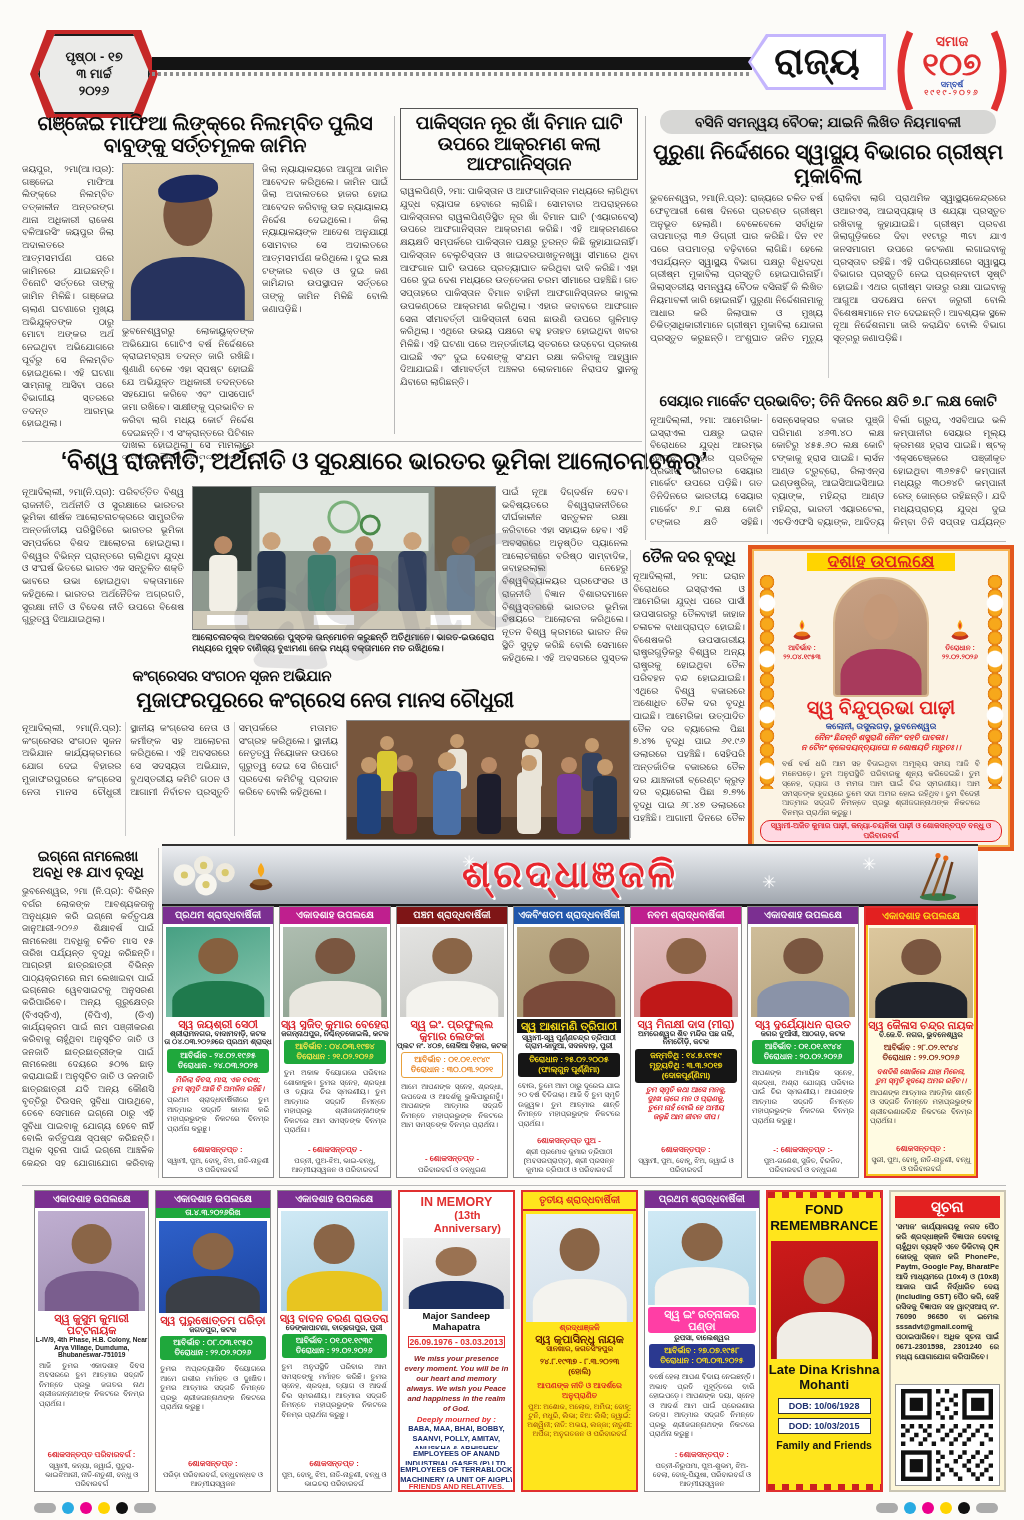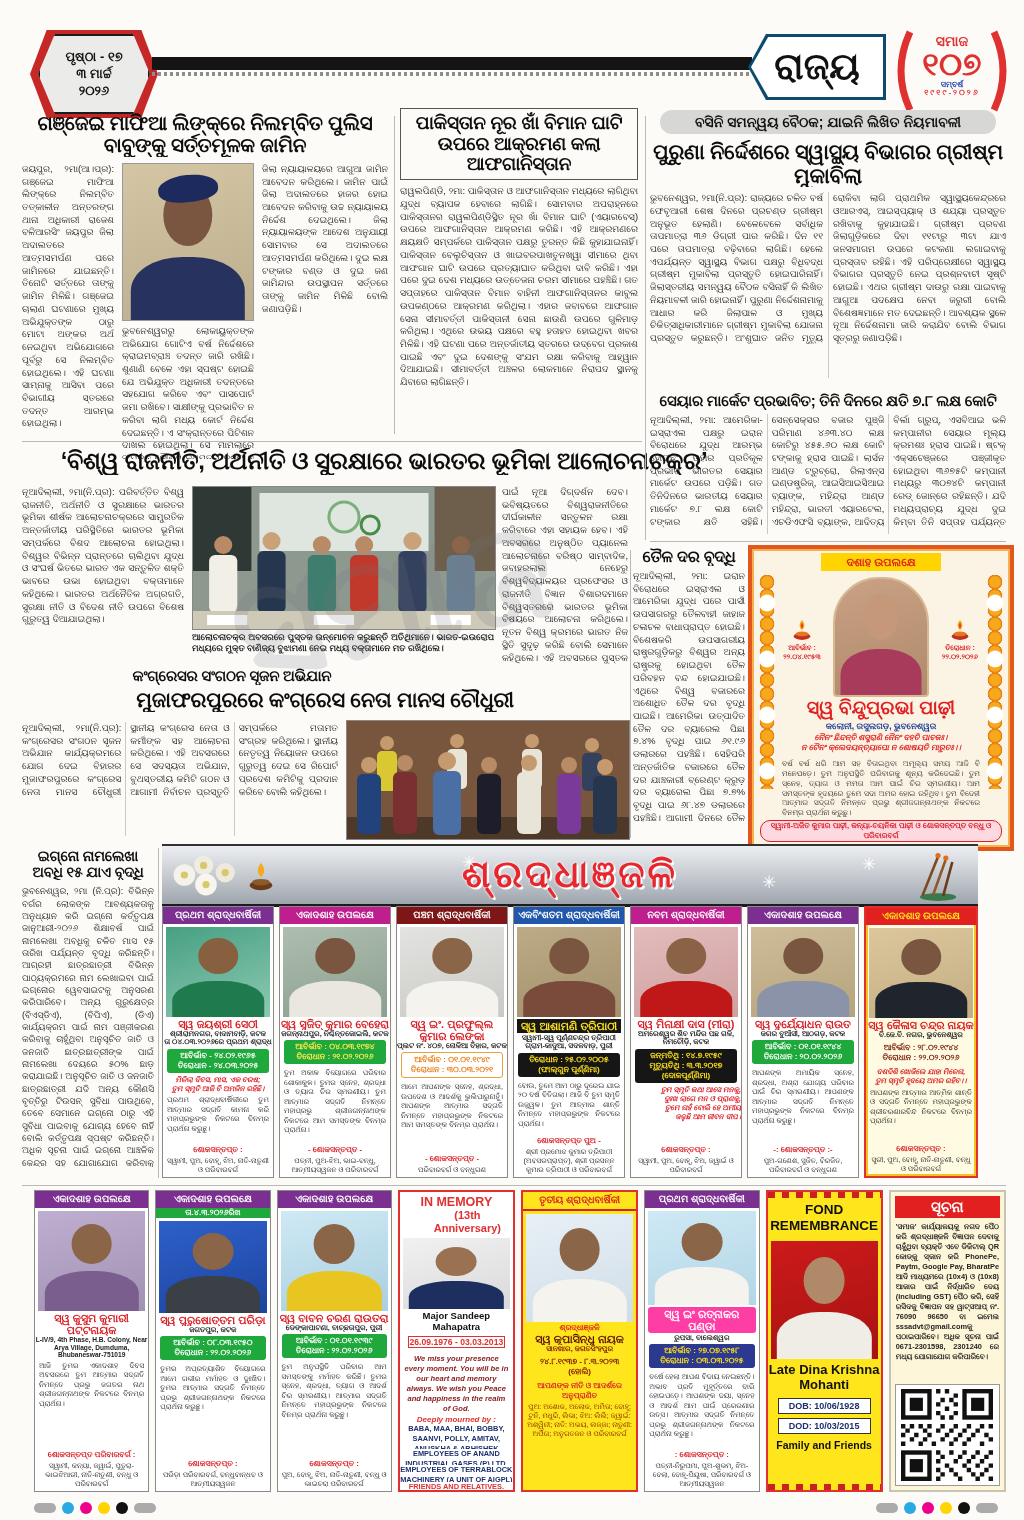--- a/index.html
+++ b/index.html
@@ -14,21 +14,21 @@
   .vline{position:absolute;width:0;border-left:1px solid #b9b9b9;}
   .hline{position:absolute;height:0;border-top:1px solid #b9b9b9;}
   
   .badge{left:30px;top:30px;width:128px;height:88px;}
   .badge .red{position:absolute;inset:0;background:#c62828;clip-path:polygon(13% 0,87% 0,100% 50%,87% 100%,13% 100%,0 50%);}
   .badge .in{position:absolute;inset:4px 8px;background:#ebebe9;border:2px solid #1c1c1c;clip-path:polygon(15% 0,85% 0,100% 50%,85% 100%,15% 100%,0 50%);
              display:flex;flex-direction:column;align-items:center;justify-content:center;gap:1px;}
   .badge .in div{font-weight:800;font-size:13px;color:#111;}
   .bar{left:152px;top:57px;width:600px;height:13px;background:#141414;}
   .bar2{left:152px;top:72px;width:600px;height:4px;background:repeating-linear-gradient(90deg,#8d8d8d 0 3px,transparent 3px 6px);}
-  .sec-out{left:748px;top:34px;width:138px;height:66px;background:#0c4a6e;clip-path:polygon(13% 0,100% 0,100% 100%,13% 100%,0 50%);}
+  .sec-out{left:748px;top:34px;width:138px;height:56px;background:#c4b5fd;clip-path:polygon(13% 0,100% 0,100% 100%,13% 100%,0 50%);}
   .sec-in{position:absolute;inset:3px;background:#fff;clip-path:polygon(13% 0,100% 0,100% 100%,13% 100%,0 50%);
           display:flex;align-items:center;justify-content:center;font-size:37px;font-weight:900;color:#111;}
   .logo{left:890px;top:26px;width:124px;height:90px;text-align:center;}
   .logo svg{position:absolute;inset:0;}
   .logo .stack{position:relative;padding-top:8px;line-height:1.02;}
   .l-name{color:#e03131;font-weight:900;font-size:14px;}
   .l-num{color:#e03131;font-weight:900;font-size:32px;}
   .l-sub{color:#2244aa;font-weight:800;font-size:8px;}
   .l-yrs{color:#e03131;font-weight:800;font-size:8px;letter-spacing:2px;}
   
@@ -97,22 +97,22 @@
   .ntc-h{background:#e32020;color:#fff;font-weight:900;font-size:15px;text-align:center;margin:4px;padding:2px;}
   .ntc-b{font-size:7.4px;font-weight:600;line-height:1.35;text-align:justify;padding:0 5px;color:#222;flex:1;overflow:hidden;}
   .ntc-qr{background:#fff;border:1px solid #999;margin:4px;height:100px;display:flex;align-items:center;justify-content:center;}
   
   .trib{left:162px;top:844px;width:816px;height:58px;background:linear-gradient(180deg,#eceef1,#c3c8ce 55%,#9fa5ad);
         border-top:2px solid #333;border-bottom:3px solid #1c1c1c;display:flex;align-items:center;justify-content:center;}
   .trib-txt{font-size:38px;font-weight:900;color:#e8262d;letter-spacing:3px;text-shadow:0 0 3px #fff,2px 2px 0 #ffffff;}
   .spark{position:absolute;color:#fff;font-size:17px;}
   
   .mad{left:748px;top:545px;width:258px;height:298px;background:#fbf3e4;border:4px solid #e2571e;box-shadow:inset 0 0 0 2px #f6b04e;}
-  .mad-banner{position:absolute;left:50%;top:4px;transform:translateX(-50%);width:120px;height:18px;background:#ffd400;
-              color:#e02020;font-weight:800;font-size:11px;display:flex;align-items:center;justify-content:center;}
+  .mad-banner{position:absolute;left:50%;top:4px;transform:translateX(-50%);width:148px;height:18px;background:#ffd400;
+              color:#e02020;font-weight:800;font-size:17px;display:flex;align-items:center;justify-content:center;text-decoration:underline;}
   .garland{position:absolute;top:26px;height:214px;width:20px;
            background-image:radial-gradient(circle at 50% 50%,#fff 26%,rgba(0,0,0,0) 30%),radial-gradient(circle at 50% 50%,#f7a81b 42%,#e07912 58%,rgba(0,0,0,0) 62%);
            background-size:20px 56px,20px 14px;}
   .mad-ph{position:absolute;left:50%;top:28px;transform:translateX(-50%);width:92px;height:116px;}
   .mad-side{position:absolute;top:66px;width:48px;text-align:center;font-size:7px;font-weight:800;color:#d81f26;line-height:1.3;}
   .mad-name{position:absolute;left:0;right:0;top:148px;text-align:center;font-weight:900;font-size:19px;color:#e02020;}
   .mad-addr{position:absolute;left:0;right:0;top:172px;text-align:center;font-weight:800;font-size:8.6px;color:#20409a;}
   .mad-verse{position:absolute;left:30px;right:30px;top:184px;text-align:center;font-style:italic;font-weight:800;font-size:8px;color:#e02020;line-height:1.3;}
   .mad-msg{position:absolute;left:30px;right:30px;top:210px;height:58px;font-size:7.6px;line-height:1.3;text-align:justify;color:#333;overflow:hidden;}
   .mad-foot{position:absolute;left:8px;right:8px;bottom:5px;height:20px;background:#ffd9e2;border:1.5px solid #e02020;border-radius:10px;
@@ -382,21 +382,21 @@
       <div class="card-fam">ଶ୍ରୀ ପ୍ରମୋଦ କୁମାର ତ୍ରିପାଠୀ (ଅବସରପ୍ରାପ୍ତ), ଶ୍ରୀ ପ୍ରସନ୍ନ କୁମାର ତ୍ରିପାଠୀ ଓ ପରିବାରବର୍ଗ</div>
     </div>
 
     <div class="card">
       <div class="card-h h-mag">ନବମ ଶ୍ରାଦ୍ଧବାର୍ଷିକୀ</div>
       <div class="card-ph sil pm5"></div>
       <div class="card-name">ସ୍ୱ ମିନାକ୍ଷୀ ଦାସ (ମୀରା)</div>
       <div class="card-addr">ଅମରେଶ୍ୱର ଶିବ ମନ୍ଦିର ପଛ ଗଳି, ନିମଚୌଡ଼ି, କଟକ</div>
       <div class="card-dates d-black pre">ଜନ୍ମତିଥି : ୧୪.୭.୧୯୫୯
 ମୃତ୍ୟୁତିଥି : ୩.୩.୨୦୧୭ (ଦୋଳପୂର୍ଣ୍ଣିମା)</div>
-      <div class="card-verse pre" style="flex:1;text-align:right;">ତୁମ ସ୍ମୃତି କଥା ଆସେ ମନକୁ,
+      <div class="card-verse pre" style="flex:1;">ତୁମ ସ୍ମୃତି କଥା ଆସେ ମନକୁ,
 ଦୁଃଖ ଲାଗେ ମନ ଓ ପ୍ରାଣକୁ,
 ତୁମେ ନାହଁ ବୋଲି ହେ ଅମୀୟ
 ଜଳୁଛି ଆମ ଜୀବନ ଦୀପ।</div>
       <div class="card-mourn">ଶୋକସନ୍ତପ୍ତ :</div>
       <div class="card-fam">ସ୍ୱାମୀ, ପୁଅ, ବୋହୂ, ଝିଅ, ଜ୍ୱାଇଁ ଓ ପରିବାରବର୍ଗ</div>
     </div>
 
     <div class="card">
       <div class="card-h h-pur">ଏକାଦଶାହ ଉପଲକ୍ଷେ</div>
       <div class="card-ph sil pm6"></div>

